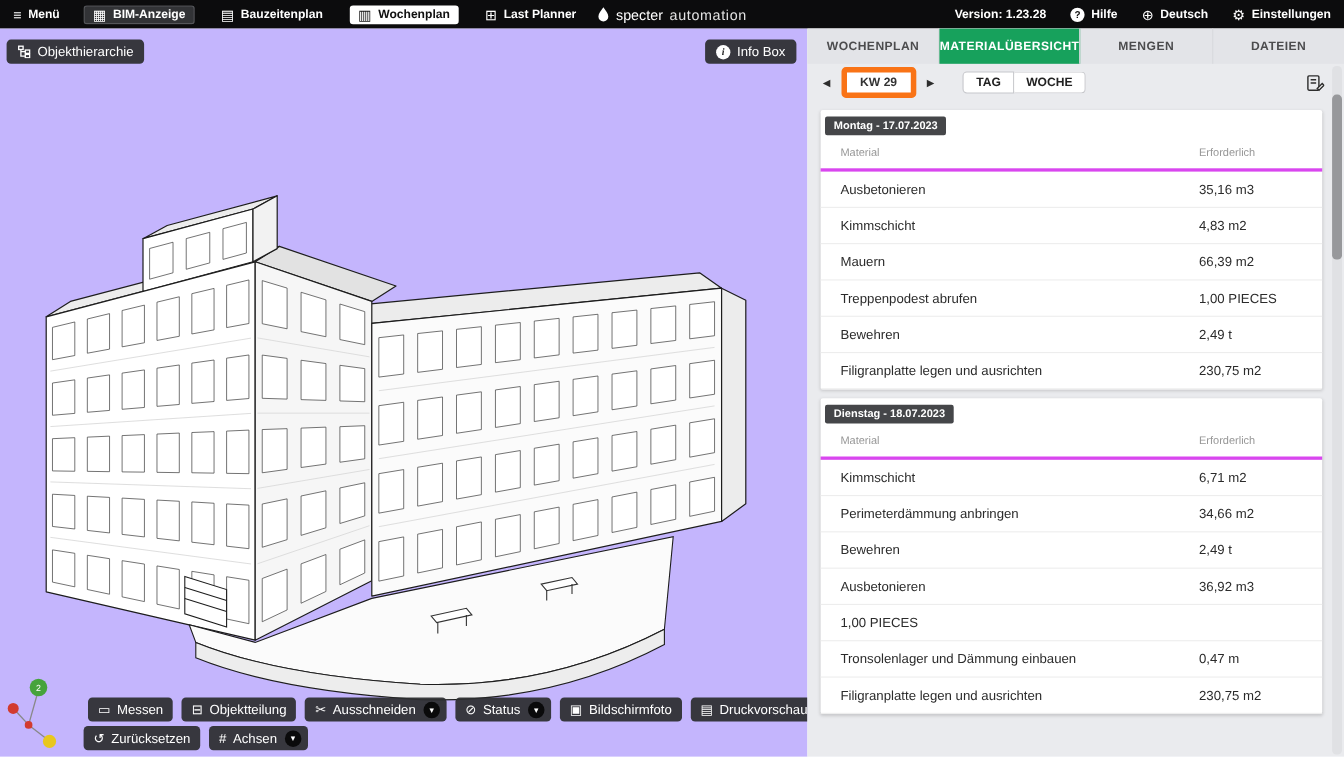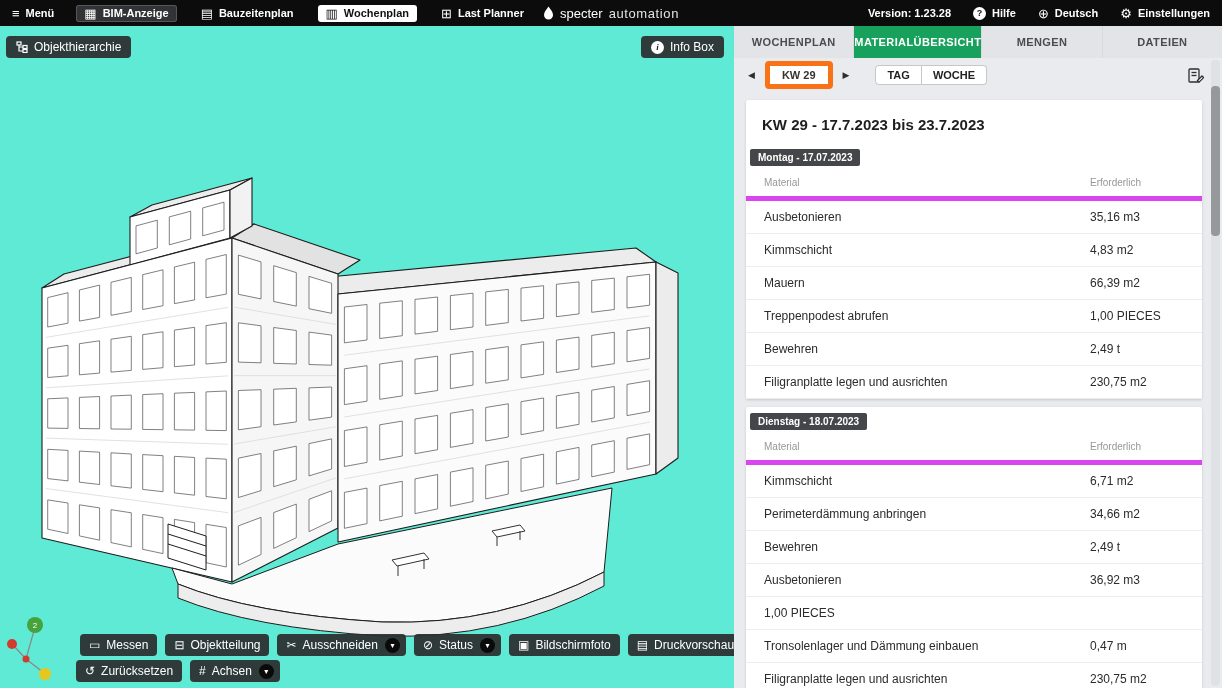--- a/index.html
+++ b/index.html
@@ -21,21 +21,21 @@
     display:flex;align-items:center;gap:6px;font-size:13px}
   .b-bold{font-weight:normal}
   .b-light{font-weight:normal;color:#e3e3e3;letter-spacing:.6px}
   .tb-right{margin-left:auto;display:flex;align-items:flex-start;gap:22px}
   .version{font-weight:bold}
   .circle-icon{width:13px;height:13px;border-radius:50%;background:#fff;color:#111;
     font-size:9px;font-weight:bold;display:flex;align-items:center;justify-content:center}
 
   
   .main{flex:1;display:flex;min-height:0}
-  .viewport{position:relative;width:734px;background:#5eead4;overflow:hidden}
+  .viewport{position:relative;width:734px;background:#c4b5fd;overflow:hidden}
   #bsvg{position:absolute;left:0;top:0;pointer-events:none}
 
   .vp-chip{position:absolute;height:22px;background:rgba(44,45,47,.93);color:#fff;
     font-size:12px;border-radius:4px;display:flex;align-items:center;gap:6px;padding:0 10px;cursor:pointer}
   #objh{left:6px;top:10px}
   #infobox{right:10px;top:10px}
   .info-circle{width:13px;height:13px;border-radius:50%;background:#fff;color:#222;
     font-size:9px;font-weight:bold;font-style:italic;display:flex;align-items:center;justify-content:center;font-family:"Liberation Serif",serif}
 
   .vp-tools{position:absolute;display:flex;gap:8px}
@@ -67,21 +67,21 @@
   .seg.last{border-radius:0 4px 4px 0;border-left:0}
   .edit-btn{margin-left:auto;background:none;border:0;cursor:pointer;display:flex;align-items:center}
 
   .scroll{flex:1;overflow:hidden;padding:8px 20px 0 12px}
   .card{background:#fff;border-radius:2px;box-shadow:0 1px 3px rgba(0,0,0,.15);margin-bottom:8px}
   .heading{font-size:15px;font-weight:bold;color:#1e1e1e;padding:16px 16px 10px}
   .day-section{padding-top:2px}
   .day-chip{display:inline-block;background:#454649;color:#fff;font-size:10px;font-weight:bold;
     padding:3px 8px;border-radius:2px;margin:4px 0 2px 4px}
   .mhead{display:flex;align-items:flex-end;padding:9px 20px 8px 18px;font-size:10px;color:#979797;
-    border-bottom:5px solid #d946ef}
+    border-bottom:3px solid #d946ef}
   .mh-left{flex:1}
   .mh-right{width:92px}
   .mrow{display:flex;align-items:center;height:33px;padding:0 20px 0 18px;font-size:12px;color:#2b2b2b;
     border-bottom:1px solid #ededed;cursor:pointer}
   .m-name{flex:1}
   .m-val{width:92px}
 
   .sbar{position:absolute;top:34px;right:2px;bottom:2px;width:9px;background:#e0e1e4;border-radius:4px;cursor:pointer}
   .sthumb{position:absolute;top:26px;left:0;width:9px;height:150px;background:#97989b;border-radius:4px;cursor:grab}
 </style>
@@ -380,21 +380,20 @@
             <rect x="2" y="2" width="10" height="13" rx="1"></rect>
             <line x1="4.5" y1="5.5" x2="9.5" y2="5.5"></line>
             <line x1="4.5" y1="8.5" x2="9.5" y2="8.5"></line>
             <path d="M10.5 13.5 L15 9 l1.6 1.6 L12.1 15.1 Z" fill="#fff"></path>
           </svg>
         </button>
       </div>
 
       <div class="scroll" id="cards">
         <div class="card" id="card-first">
-          <h2 class="heading">KW 29 - 17.7.2023 bis 23.7.2023</h2>
         <section class="day-section">
     <span class="day-chip">Montag - 17.07.2023</span>
     <div class="mtable">
       <div class="mhead">
         <span class="mh-left">Material</span>
         <span class="mh-right">Erforderlich</span>
       </div>
       <div class="mrows">
                   <div class="mrow">
     <span class="m-name">Ausbetonieren</span>

